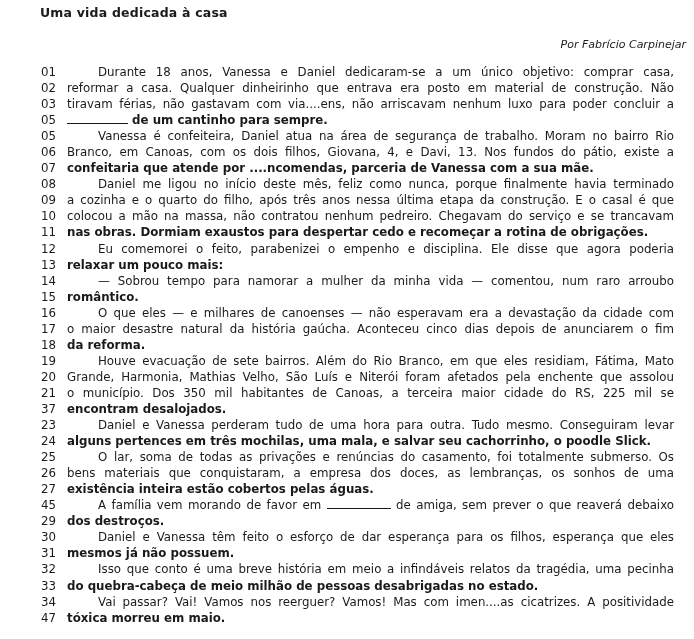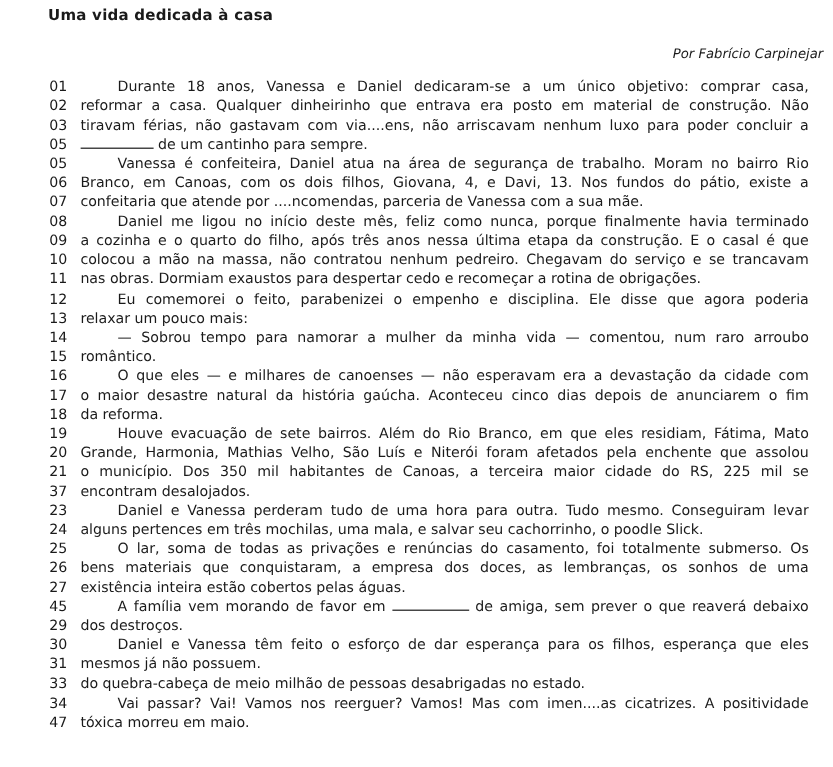--- a/index.html
+++ b/index.html
@@ -67,20 +67,21 @@
     text-align: justify;
     text-align-last: justify;
     white-space: nowrap;
     overflow: hidden;
     display: block;
   }
   
   .line-text.ragged {
     text-align: left;
     text-align-last: left;
+    font-weight: bold;
   }
   .indent {
     display: inline-block;
     width: 31px;
   }
   .blank-fill {
     display: inline-block;
     border-bottom: 1.3px solid #1a1a1a;
     height: 9px;
     vertical-align: baseline;
@@ -216,20 +217,24 @@
       </div>
       <div class="line-row">
         <span class="line-no">30</span>
         <span class="line-text"><span class="indent"></span>Daniel e Vanessa têm feito o esforço de dar esperança para os filhos, esperança que eles</span>
       </div>
       <div class="line-row">
         <span class="line-no">31</span>
         <span class="line-text ragged">mesmos já não possuem.</span>
       </div>
       <div class="line-row">
+        <span class="line-no">32</span>
+        <span class="line-text"><span class="indent"></span>Isso que conto é uma breve história em meio a infindáveis relatos da tragédia, uma pecinha</span>
+      </div>
+      <div class="line-row">
         <span class="line-no">33</span>
         <span class="line-text ragged">do quebra-cabeça de meio milhão de pessoas desabrigadas no estado.</span>
       </div>
       <div class="line-row">
         <span class="line-no">34</span>
         <span class="line-text"><span class="indent"></span>Vai passar? Vai! Vamos nos reerguer? Vamos! Mas com imen....as cicatrizes. A positividade</span>
       </div>
       <div class="line-row">
         <span class="line-no">47</span>
         <span class="line-text ragged">tóxica morreu em maio.</span>

